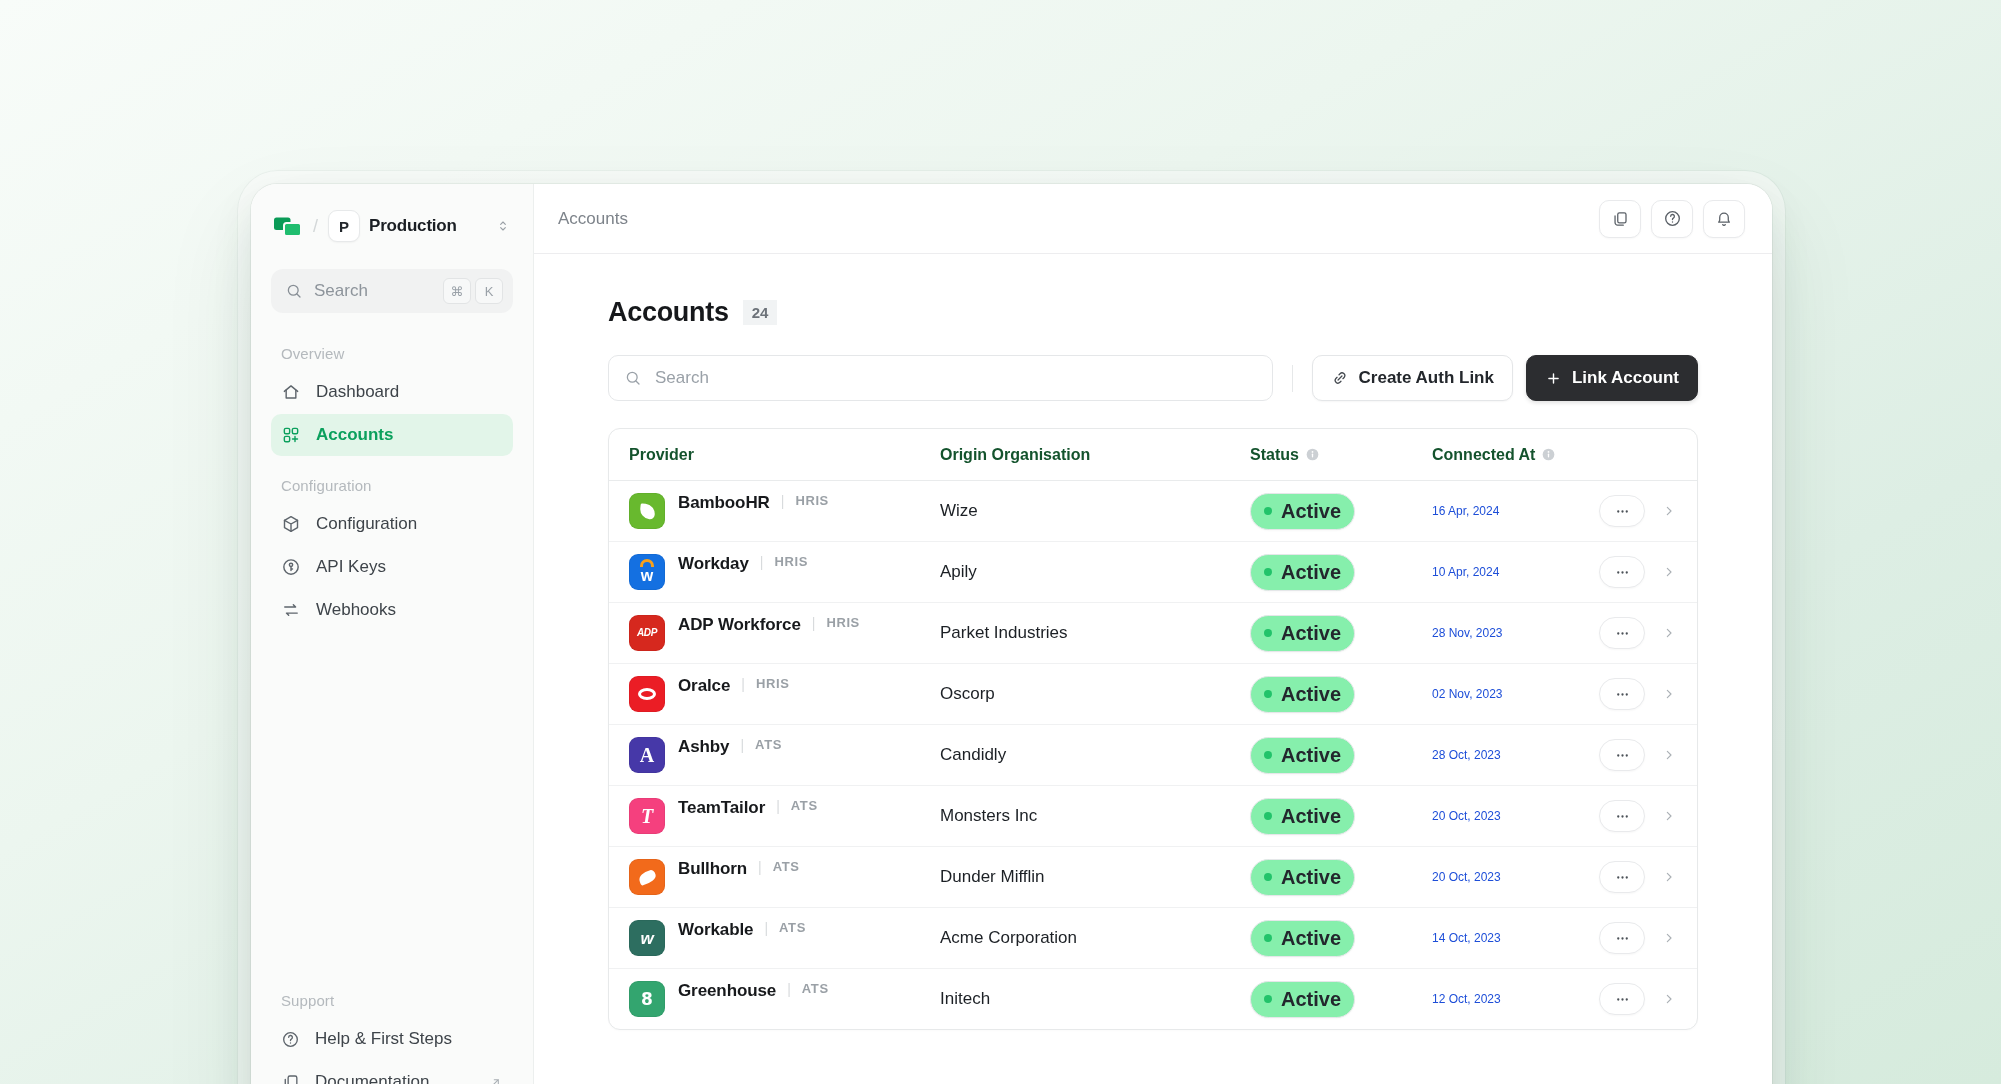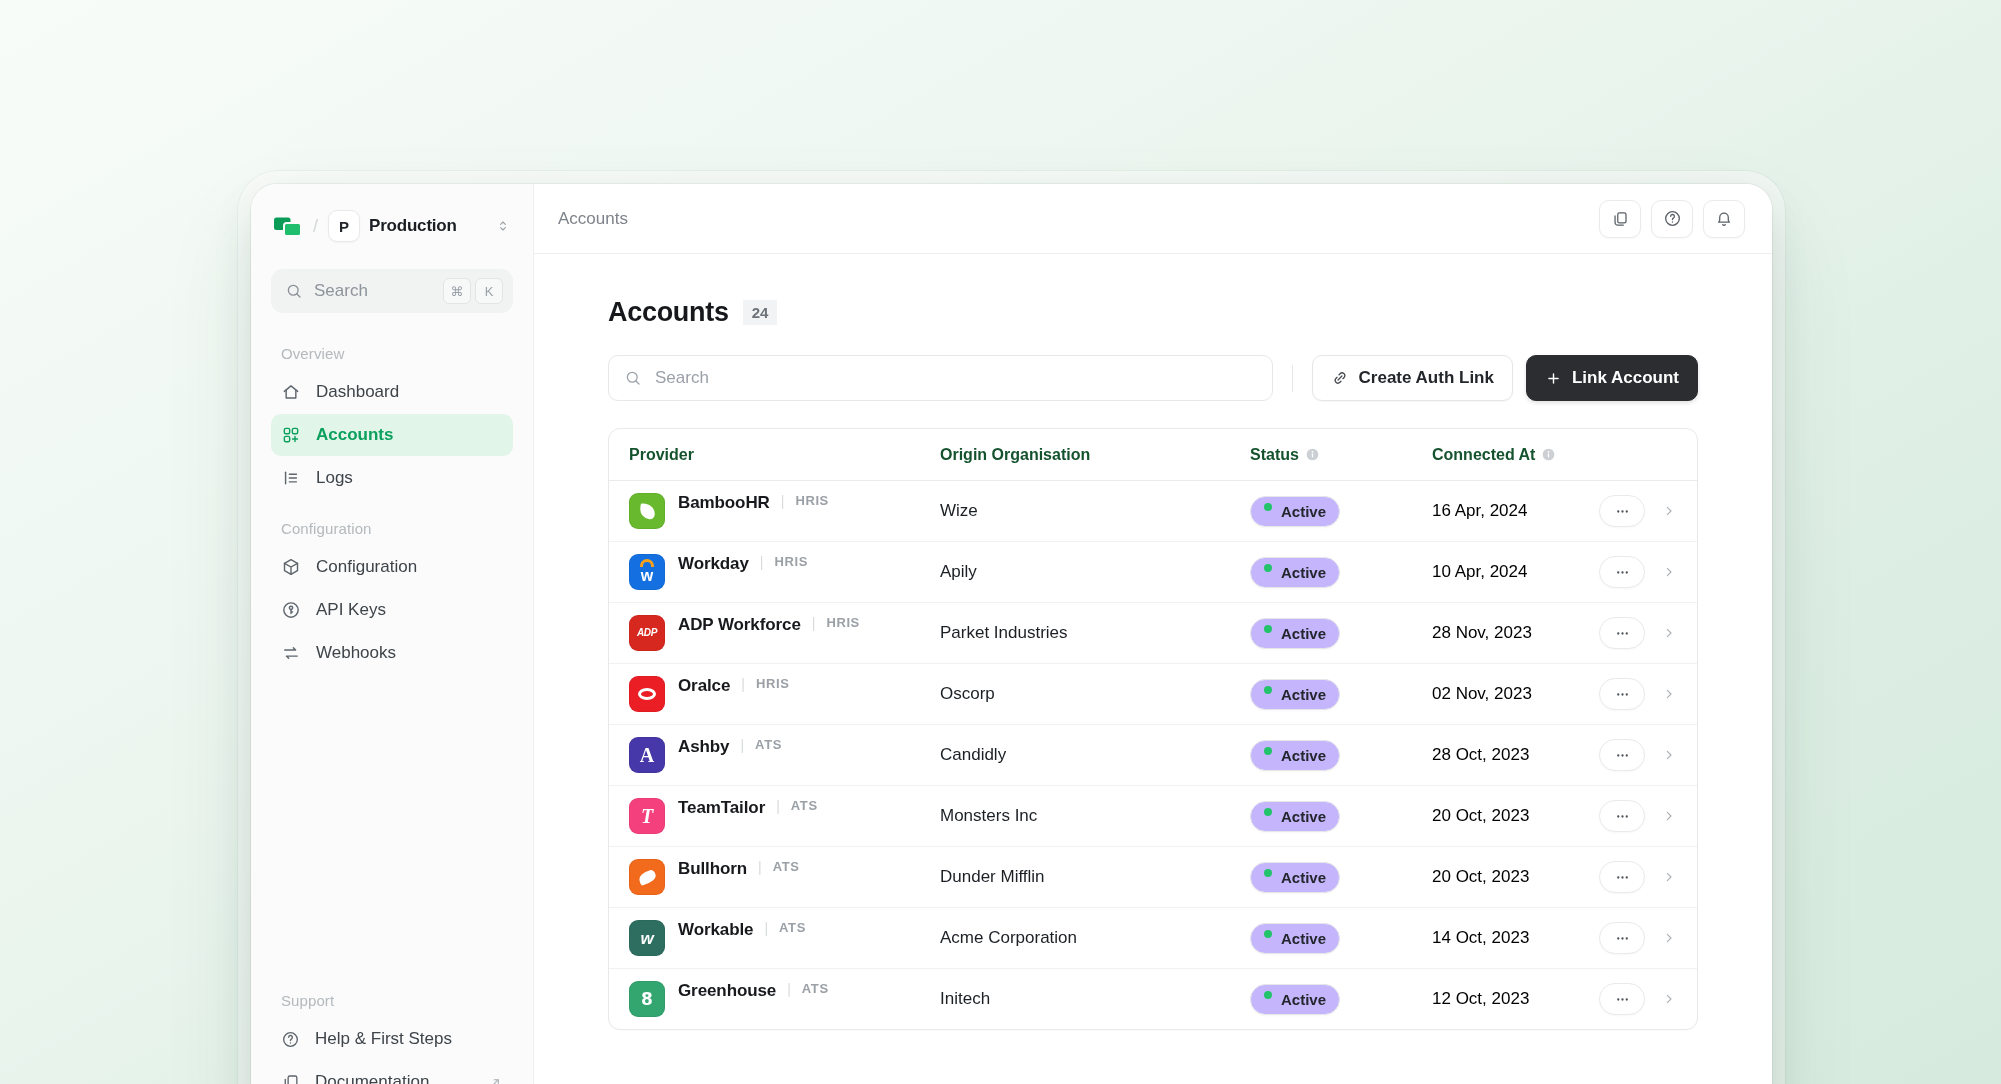--- a/index.html
+++ b/index.html
@@ -113,26 +113,26 @@
   .c1{display:flex;align-items:flex-start;min-width:0}
   .pi{
     width:36px;height:36px;border-radius:9px;display:flex;align-items:center;justify-content:center;
     position:relative;flex:none;box-shadow:inset 0 0 0 1px rgba(0,0,0,.05);
   }
   .pname{margin-left:13px;font-size:17px;font-weight:600;color:#17191c;letter-spacing:-.1px}
   .psep{margin:0 11px;color:#d8dbdd;font-size:14px}
   .ptag{font-size:13px;font-weight:600;color:#9aa0a6;letter-spacing:.6px}
   .c2{font-size:17px;color:#1c2025}
   .badge{
-    display:inline-flex;gap:9px;border:1px solid #e5e7e9;border-radius:999px;
-    padding:6px 13px;font-size:15px;font-weight:600;color:#23272d;background:#c4b5fd;
+    display:inline-flex;align-items:center;gap:9px;border:1px solid #e5e7e9;border-radius:999px;
+    padding:6px 13px;font-size:20px;font-weight:600;color:#23272d;background:#86efac;
     box-shadow:0 1px 2px rgba(0,0,0,.03);
   }
   .dot{width:8px;height:8px;border-radius:50%;background:#22c36a;flex:none}
-  .c4{font-size:17px;color:#000000}
+  .c4{font-size:12px;color:#1d4ed8}
   .c5{display:flex;align-items:center;justify-content:flex-end;gap:16px}
   .dots-btn{
     width:46px;height:32px;border:1px solid #e9eaec;border-radius:999px;background:#fff;cursor:pointer;
     display:flex;align-items:center;justify-content:center;color:#4b5157;padding:0;
     box-shadow:0 1px 2px rgba(0,0,0,.03);
   }
   .chev{color:#aab0b5;display:flex;cursor:pointer}
   
   .g-text{color:#fff;font-weight:700;font-size:18px;line-height:1}
   .g-text.wd{font-size:16px;font-weight:800;margin-top:7px;text-transform:lowercase}
@@ -201,29 +201,20 @@
           <div class="nav-item active">
             <span class="nav-ic">
               <svg width="20" height="20" viewBox="0 0 24 24" stroke="currentColor" stroke-width="1.7" fill="none" stroke-linecap="round" stroke-linejoin="round">
                 <rect x="4" y="4" width="6.4" height="6.4" rx="1.8"></rect>
                 <rect x="13.6" y="4" width="6.4" height="6.4" rx="1.8"></rect>
                 <rect x="4" y="13.6" width="6.4" height="6.4" rx="1.8"></rect>
                 <path d="M16.8 13.8v6M13.8 16.8h6"></path>
               </svg>
             </span>
             <span class="nav-lb">Accounts</span>
-          </div>
-          <div class="nav-item">
-            <span class="nav-ic">
-              <svg width="20" height="20" viewBox="0 0 24 24" stroke="currentColor" stroke-width="1.7" fill="none" stroke-linecap="round" stroke-linejoin="round">
-                <path d="M5.5 5v14"></path>
-                <path d="M10 7.4h8.5M10 12h8.5M10 16.6h8.5"></path>
-              </svg>
-            </span>
-            <span class="nav-lb">Logs</span>
           </div>
         </div>
         <div class="nav-sec">
           <div class="sec-label">Configuration</div>
           <div class="nav-item">
             <span class="nav-ic">
               <svg width="20" height="20" viewBox="0 0 24 24" stroke="currentColor" stroke-width="1.7" fill="none" stroke-linecap="round" stroke-linejoin="round">
                 <path d="M12 3.2 19.8 7.6v8.8L12 20.8 4.2 16.4V7.6Z"></path>
                 <path d="M12 12l7.8-4.4M12 12v8.8M12 12 4.2 7.6"></path>
               </svg>

